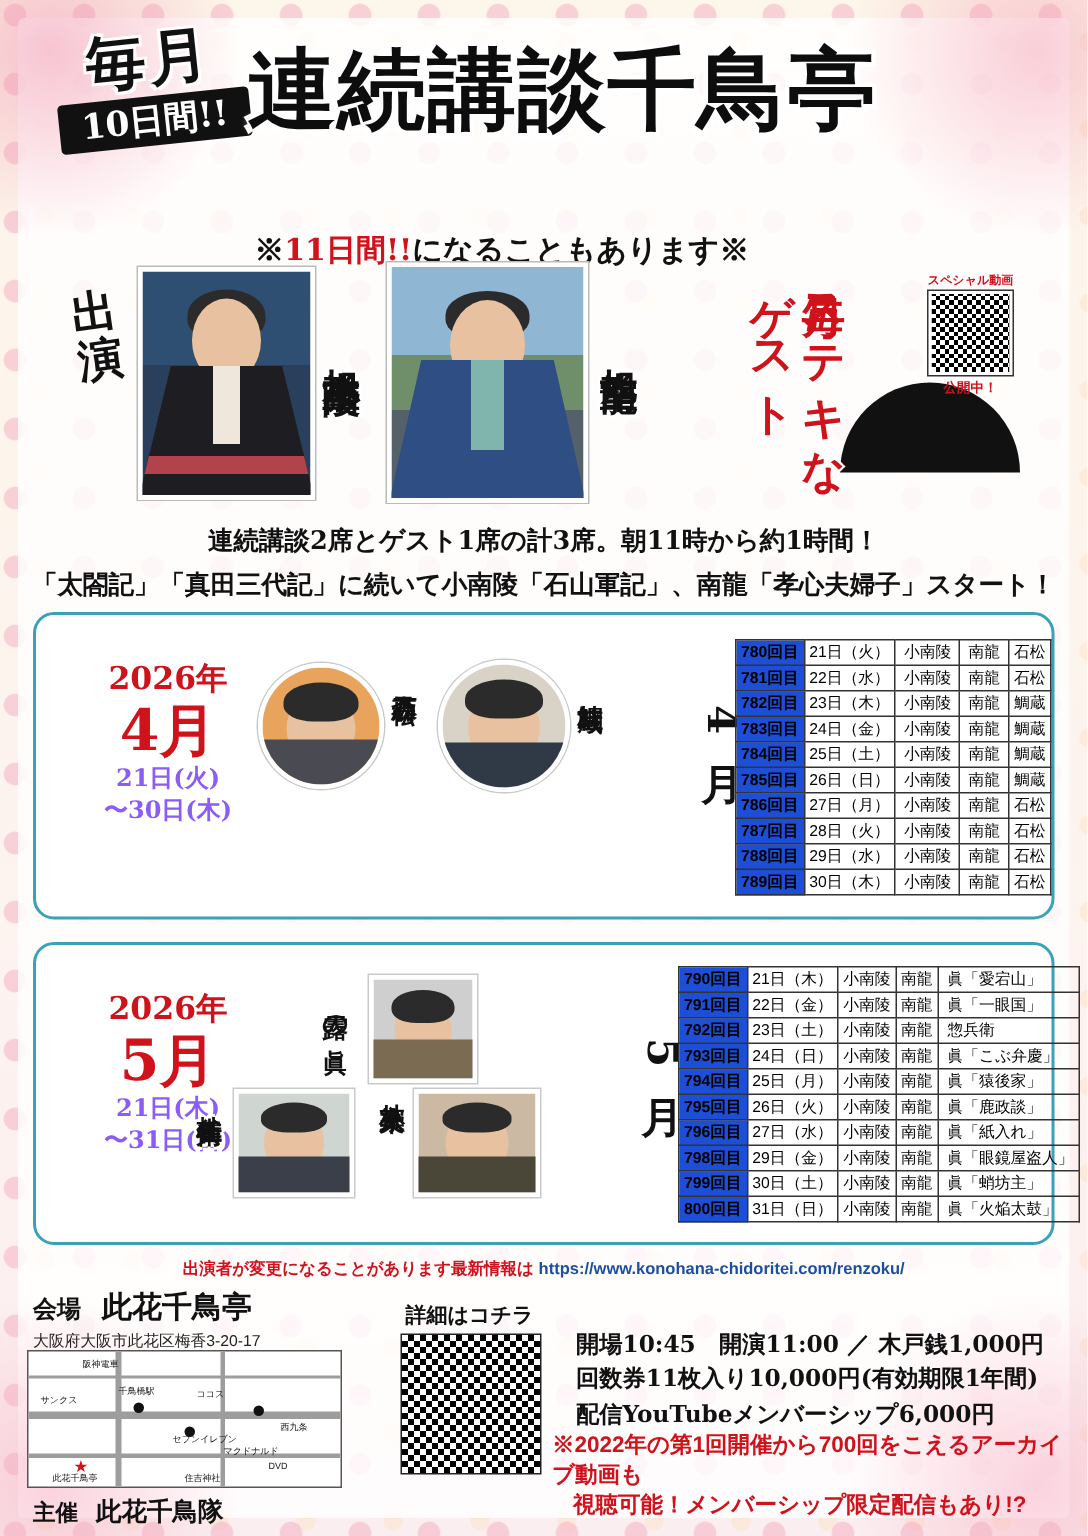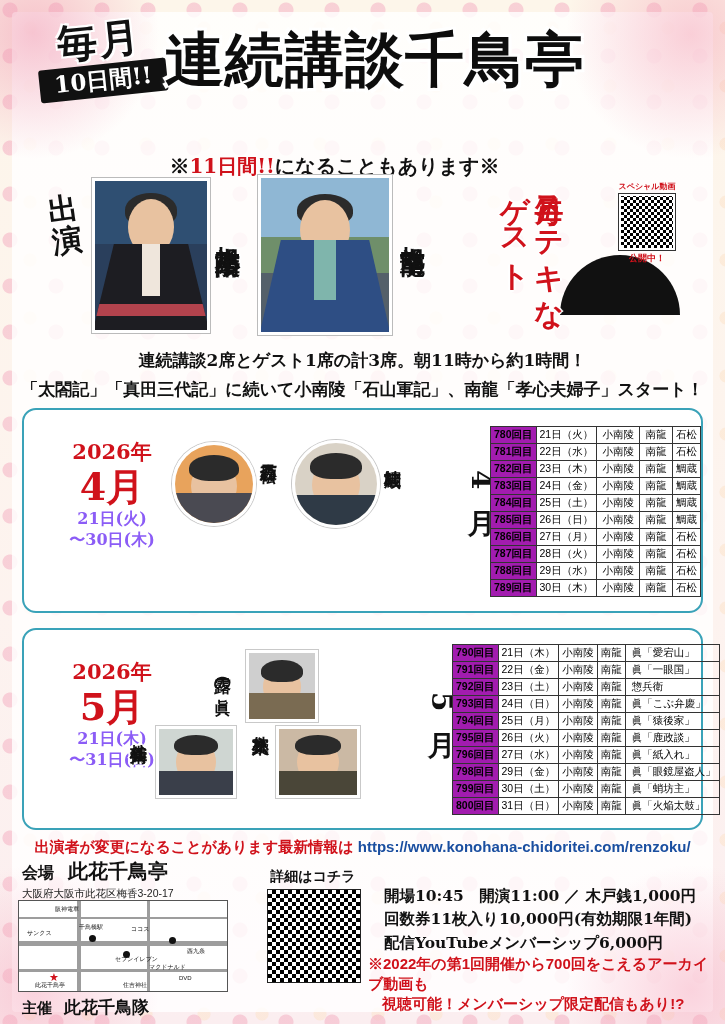--- a/index.html
+++ b/index.html
@@ -138,30 +138,30 @@
   .gname { position:absolute; font-family:"DejaVu Serif", serif; font-weight:bold; font-size:17px;
     color:#111; writing-mode: vertical-rl; letter-spacing:1px;
     text-shadow: 2px 0 0 #fff,-2px 0 0 #fff,0 2px 0 #fff,0 -2px 0 #fff; }
 
   .mbig { position:absolute; font-family:"DejaVu Serif", serif; font-weight:bold; font-size:28px;
     color:#111; writing-mode: vertical-rl; }
 
   table.sched { position:absolute; border-collapse:collapse; font-size:10.5px;
     font-family:"Liberation Sans", sans-serif; }
   table.sched td { border:1px solid #333; padding:1px 3px; height:13.6px; white-space:nowrap; }
-  table.sched td.no { background:#a21caf; font-weight:bold; text-align:center; width:44px; }
+  table.sched td.no { background:#1d4ed8; font-weight:bold; text-align:center; width:44px; }
   table.sched td.day { width:62px; text-align:left; }
   table.sched td.p1c { width:60px; text-align:center; }
   table.sched td.p2c { width:52px; text-align:center; }
   table.sched td.gst { width:auto; text-align:center; }
   table.sched td.gst.left { text-align:left; padding-left:6px; }
 
   
   .notice { position:absolute; left:0; top:838px; width:725px; text-align:center;
-    font-size:15px; color:#d0121b; font-weight:bold; }
+    font-size:11px; color:#d0121b; font-weight:bold; }
   .notice .url { color:#1b4fa0; }
 
   .venue { position:absolute; left:22px; top:858px; width:240px; }
   .venue .vrow { font-family:"DejaVu Serif", serif; font-weight:bold; color:#111; }
   .venue .vt { font-size:16px; display:inline-block; }
   .venue .vn { font-size:20px; margin-left:14px; }
   .venue .vaddr { font-size:10.5px; color:#222; margin-top:2px; }
   .map { position:absolute; left:18px; top:900px; width:210px; height:92px;
     background:#fff; border:1px solid #555; overflow:hidden; }
   .map .road { position:absolute; background:#9d9d9d; }

